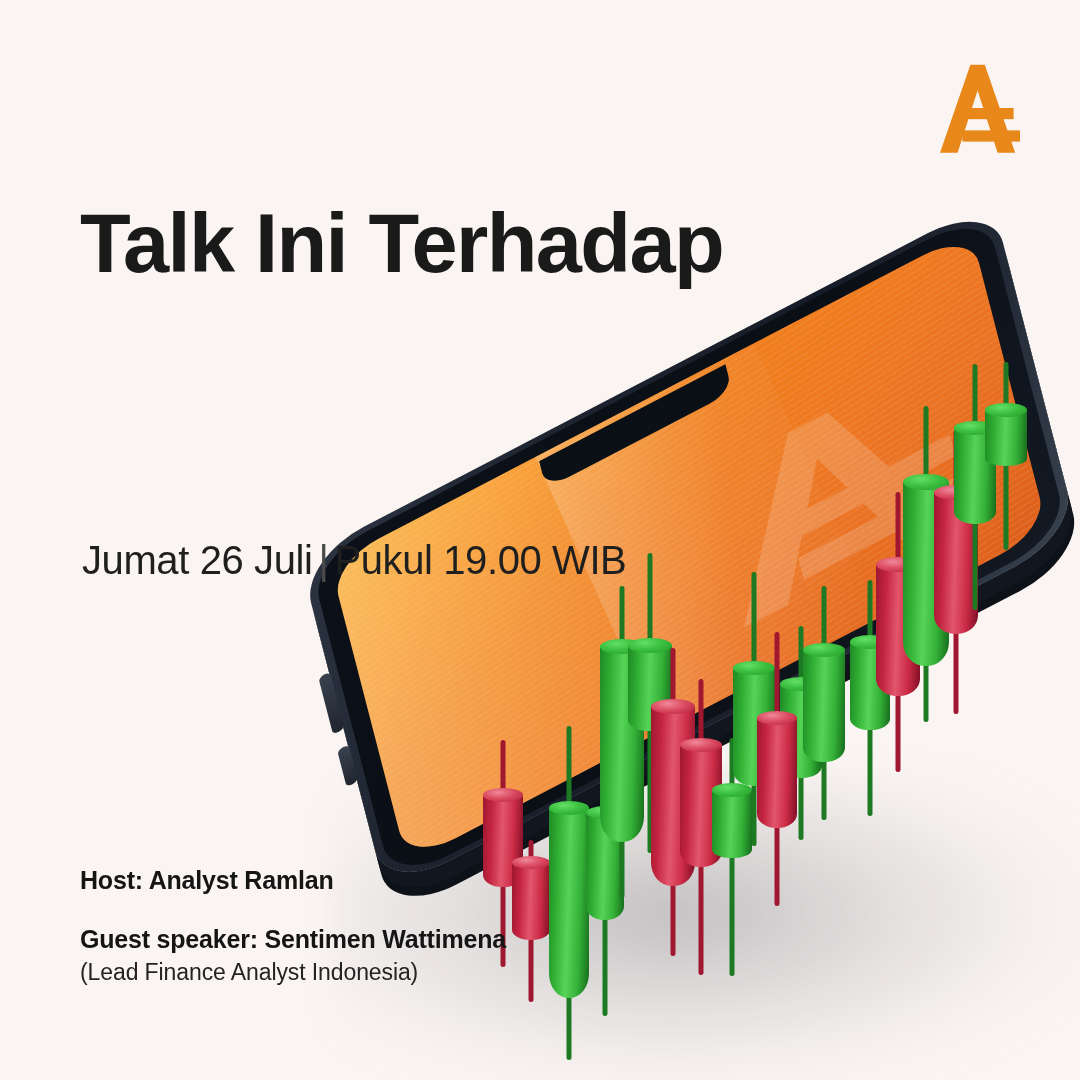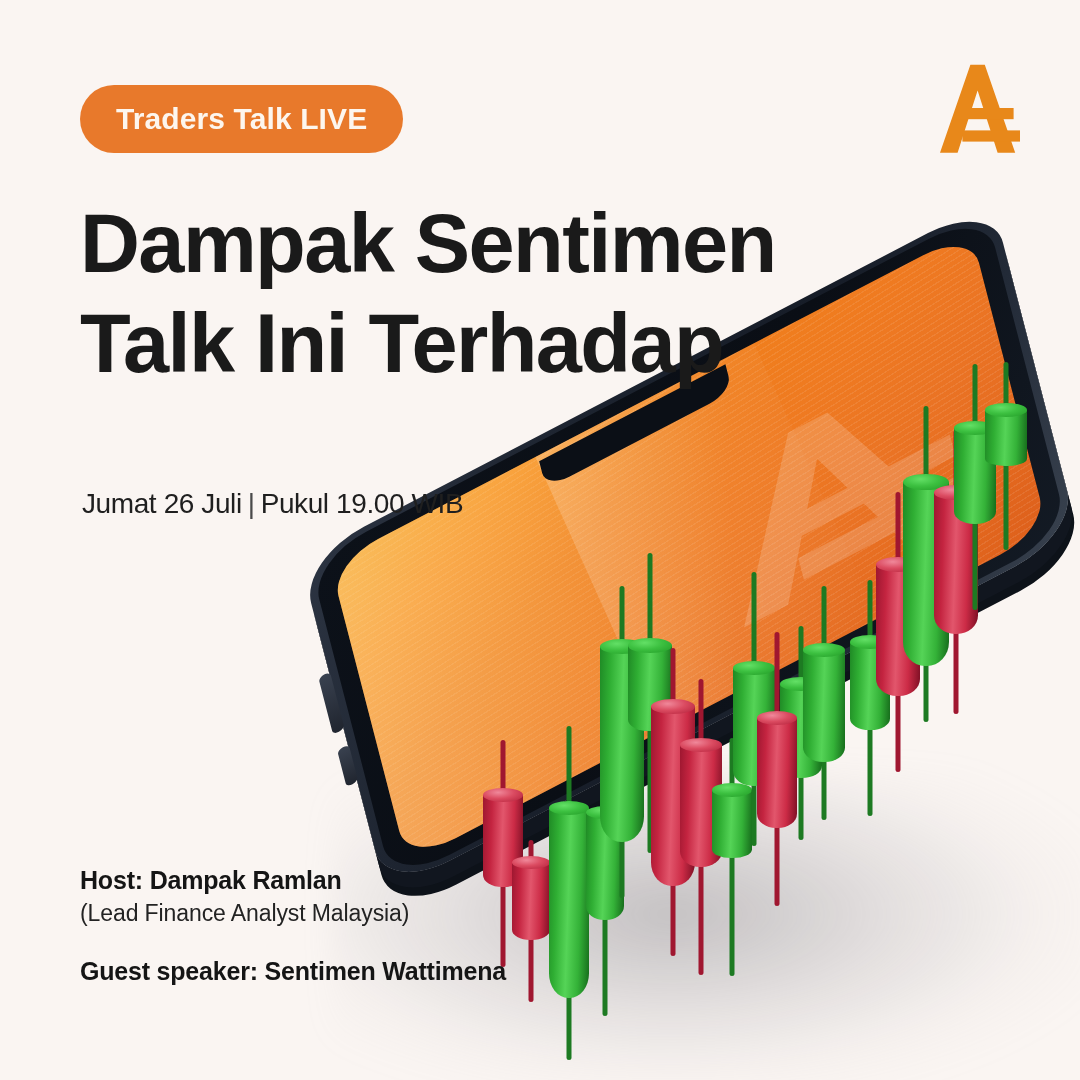--- a/index.html
+++ b/index.html
@@ -97,22 +97,22 @@
   .logo svg{width:100%;height:100%;display:block;}
 
   .headline{
     position:absolute;left:80px;top:194px;width:760px;
     color:#1a1a1a;font-size:83px;line-height:1.205;font-weight:700;
     letter-spacing:-1.6px;
   }
   .headline div{white-space:nowrap;}
 
   .datetime{
-    position:absolute;left:82px;top:488px;
-    color:#1f1f1f;font-size:28px;font-weight:400;letter-spacing:-.4px;
+    position:absolute;left:82px;top:538px;
+    color:#1f1f1f;font-size:40px;font-weight:400;letter-spacing:-.4px;
     white-space:nowrap;
   }
   .datetime .sep{color:#4a4a4a;padding:0 6px;font-weight:300;}
 
   .credits{position:absolute;left:80px;top:866px;}
   .credit-block{margin-bottom:30px;}
   .credit-block:last-child{margin-bottom:0;}
   .credit-name{
     color:#151515;font-size:25px;font-weight:700;letter-spacing:-.2px;
     white-space:nowrap;margin-bottom:5px;
@@ -249,45 +249,41 @@
         <div class="candle" style="left: 985px; top: 362px; width: 42px; height: 188px;">
           <div class="wick" style="top: 0px; height: 188px; background: rgb(29, 122, 34);"></div>
           <div class="body3d" style="top: 48px; width: 42px; height: 56px; background: linear-gradient(92deg, rgb(31, 138, 37) 0%, rgb(47, 174, 51) 22%, rgb(85, 212, 87) 48%, rgb(52, 178, 56) 74%, rgb(22, 107, 27) 100%);"></div>
           <div class="cap" style="top: 41px; height: 14px; background: radial-gradient(at 38% 32%, rgb(99, 224, 102) 0%, rgb(60, 192, 64) 45%, rgb(33, 154, 38) 100%);"></div>
         </div>
       </div>
   </div>
 
   <div class="content">
 
-    <div class="badge">
-      <span>Traders Talk LIVE</span>
-    </div>
 
     <div class="logo">
       <svg viewBox="0 0 120 124" preserveAspectRatio="xMidYMid meet">
         <g fill="#e8881a">
           <path d="M48 8 L66 8 L104 118 L82 118 L57 40 L32 118 L10 118 Z"></path>
           <rect x="30" y="62" width="72" height="14"></rect>
           <rect x="38" y="90" width="72" height="14"></rect>
         </g>
       </svg>
     </div>
 
     <div class="headline">
-      <div>Dampak Sentimen</div>
       <div>Talk Ini Terhadap</div>
     </div>
 
     <div class="datetime"><span>Jumat 26 Juli</span><span class="sep">|</span><span>Pukul 19.00 WIB</span></div>
 
     <div class="credits" id="credits">
         <div class="credit-block">
-          <div class="credit-name">Host: Dampak Ramlan</div>
-          <div class="credit-role">(Lead Finance Analyst Malaysia)</div>
+          <div class="credit-name">Host: Analyst Ramlan</div>
         </div>
         <div class="credit-block">
           <div class="credit-name">Guest speaker: Sentimen Wattimena</div>
+          <div class="credit-role">(Lead Finance Analyst Indonesia)</div>
         </div>
       </div>
 
   </div>
 </div>
 
 </body></html>

